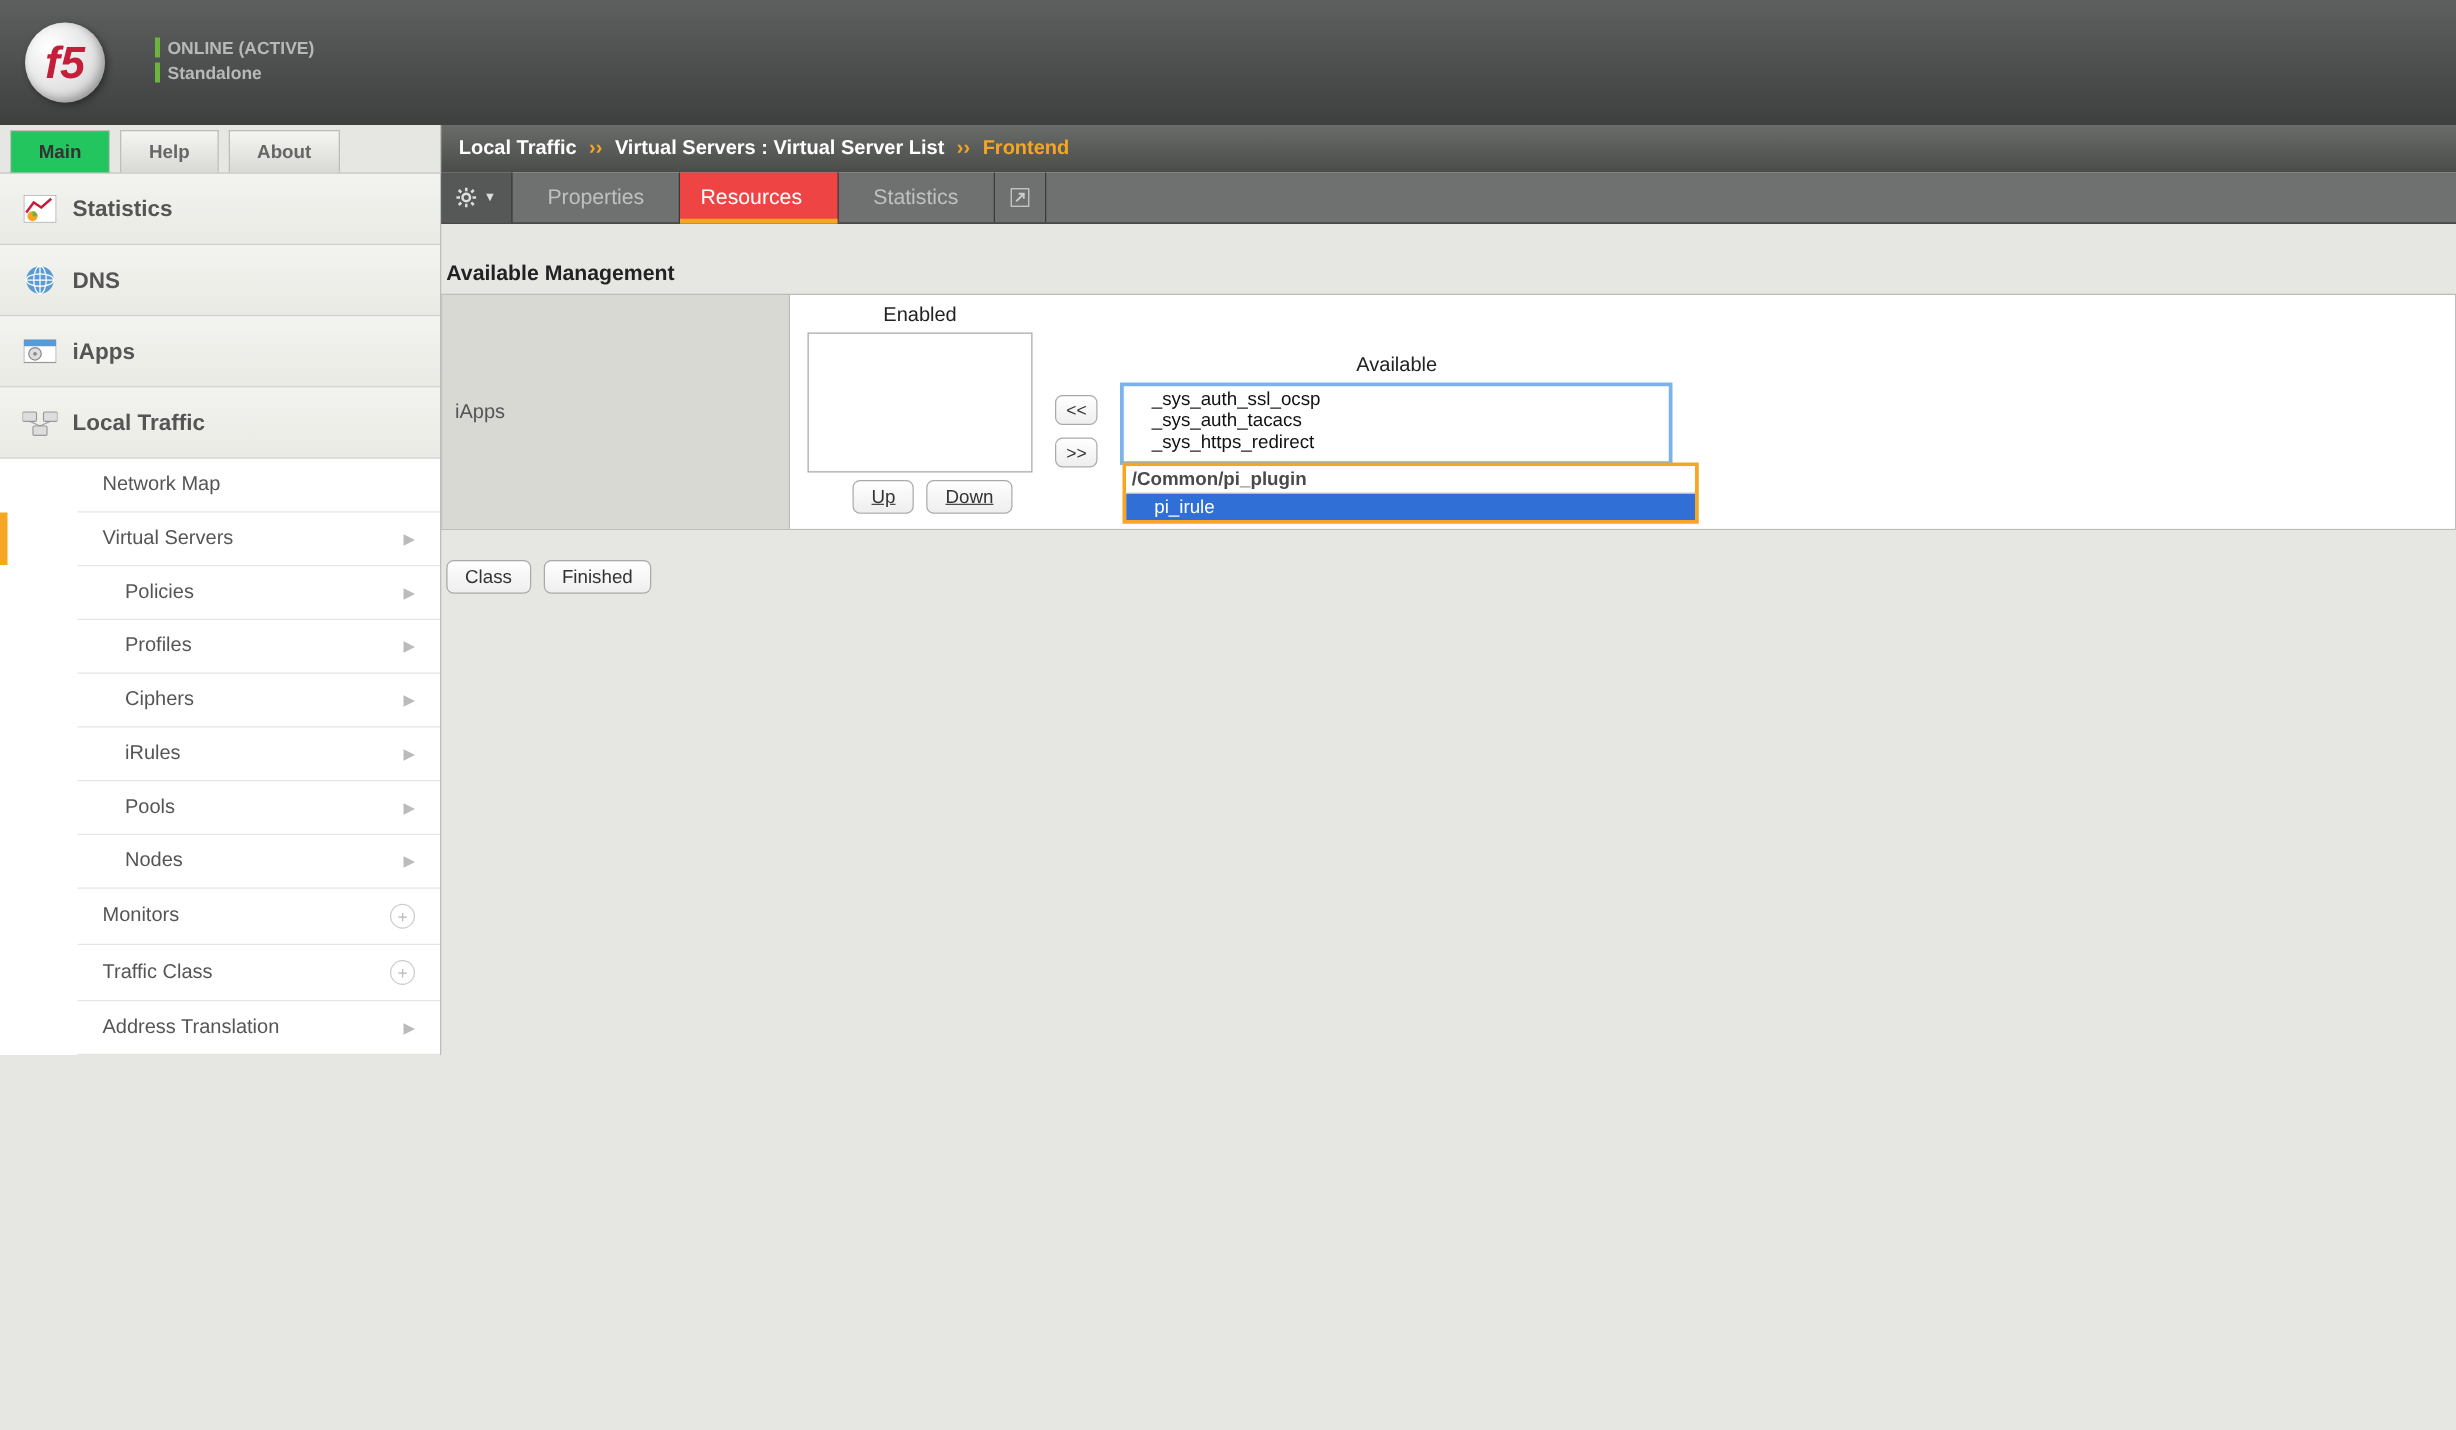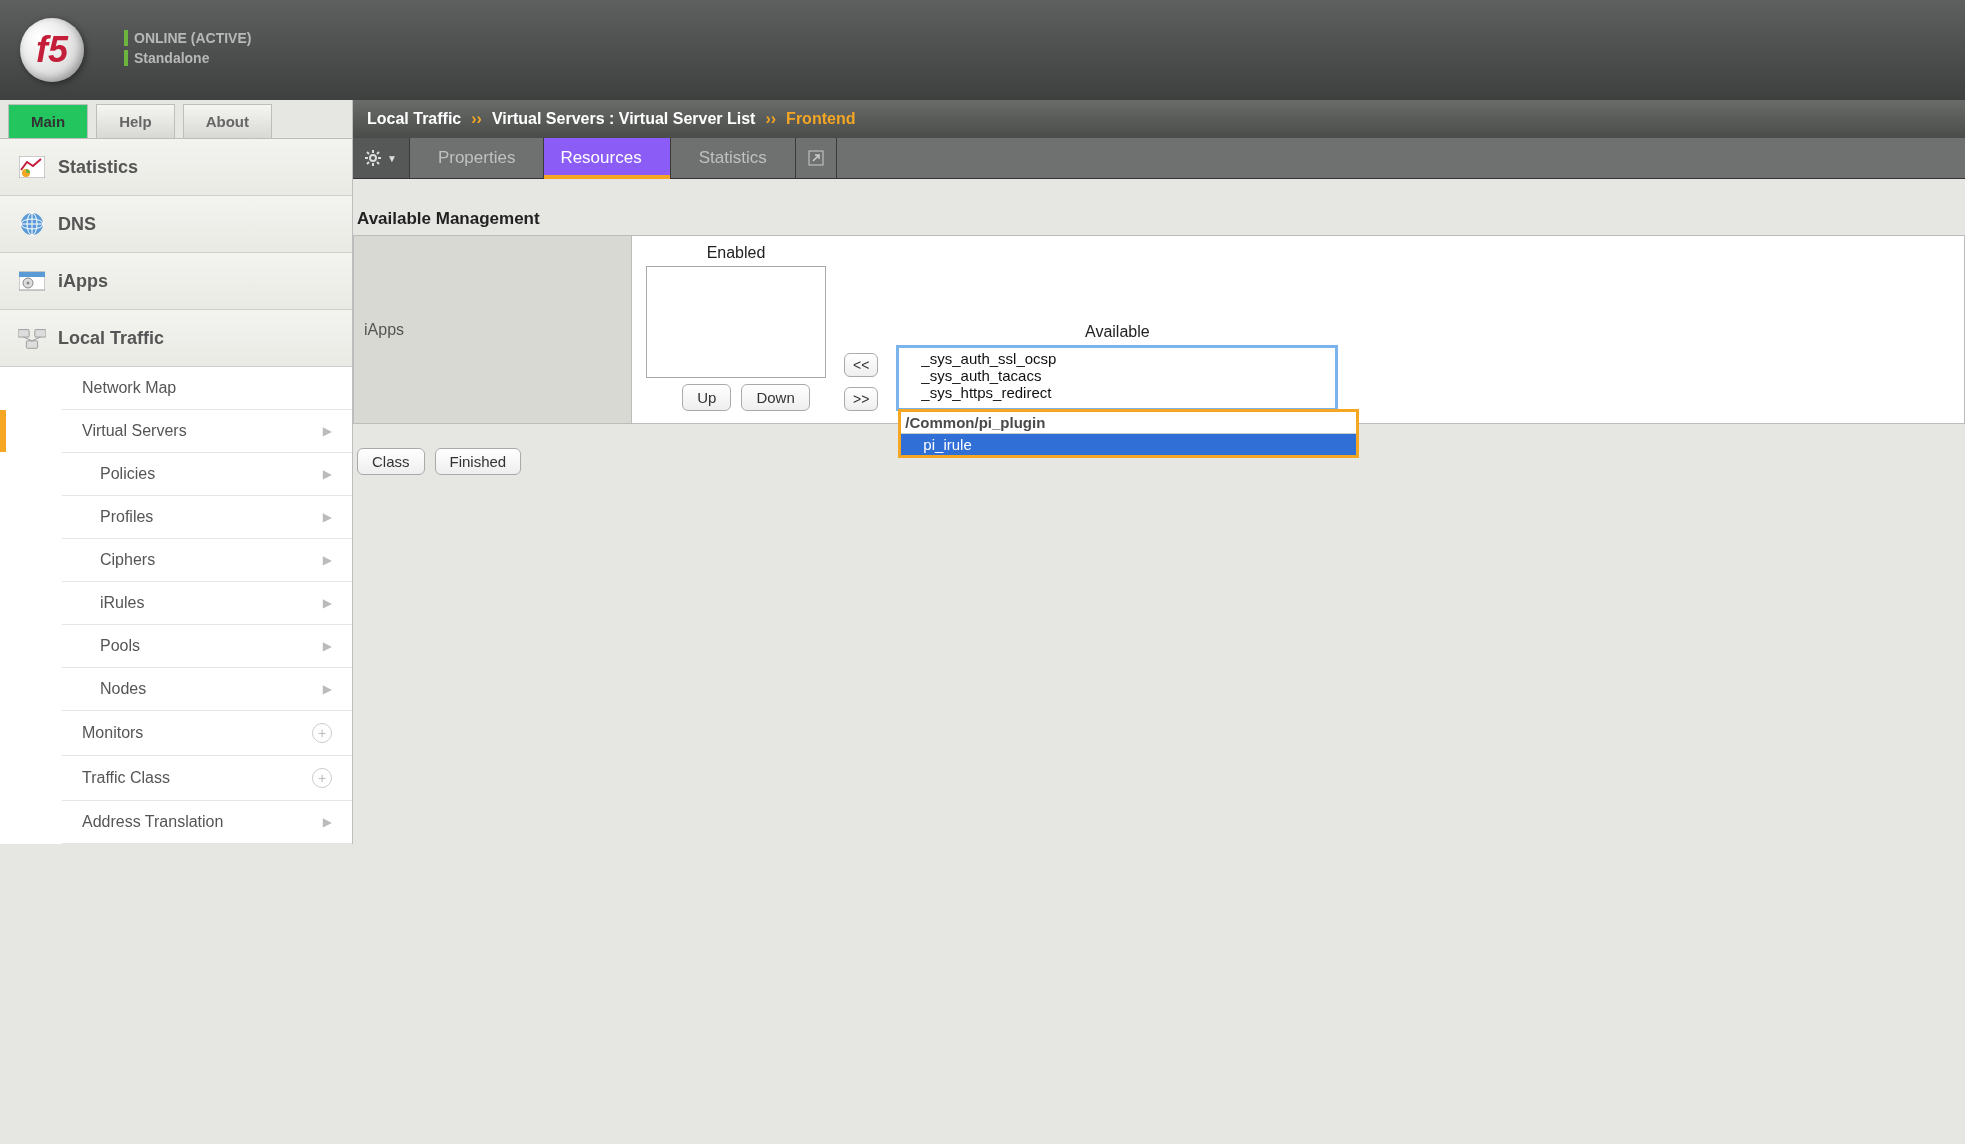--- a/index.html
+++ b/index.html
@@ -168,21 +168,21 @@
 .sub-tab {
   padding: 10px 28px;
   font-size: 17px;
   color: #bfc0bf;
   border-right: 1px solid #3a3a3a;
   cursor: pointer;
   position: relative;
 }
 .sub-tab.active {
   color: #fff;
-  background: #8b5cf6;
+  background: #ef4444;
   padding-left: 16px;
 }
 .sub-tab.active::after {
   content: "";
   position: absolute;
   left: 0; right: 0; bottom: -1px;
   height: 4px;
   background: #f5a623;
 }
 .popout-btn {
@@ -212,21 +212,21 @@
   display: flex;
   align-items: center;
   padding-left: 10px;
   font-size: 16px;
   color: #555;
   border-right: 1px solid #bcbcbc;
 }
 .resource-table-content {
   flex: 1;
   display: flex;
-  align-items: flex-end;
+  align-items: center;
   gap: 18px;
   padding: 8px 14px 12px 14px;
   background: #fff;
 }
 .dual-col {
   display: flex;
   flex-direction: column;
   align-items: center;
 }
 .dual-col-label {
@@ -292,20 +292,21 @@
   font-size: 15px;
   color: #333;
   cursor: pointer;
 }
 .btn-sm { padding: 3px 8px; font-size: 14px; }
 .updown-btns {
   display: flex;
   gap: 10px;
   margin-top: 6px;
   margin-left: 20px;
+  text-decoration: underline;
 }
 .form-buttons {
   display: flex;
   gap: 10px;
   margin-top: 24px;
   margin-left: 4px;
 }
 svg { display: block; }
 </style>
 </head>

